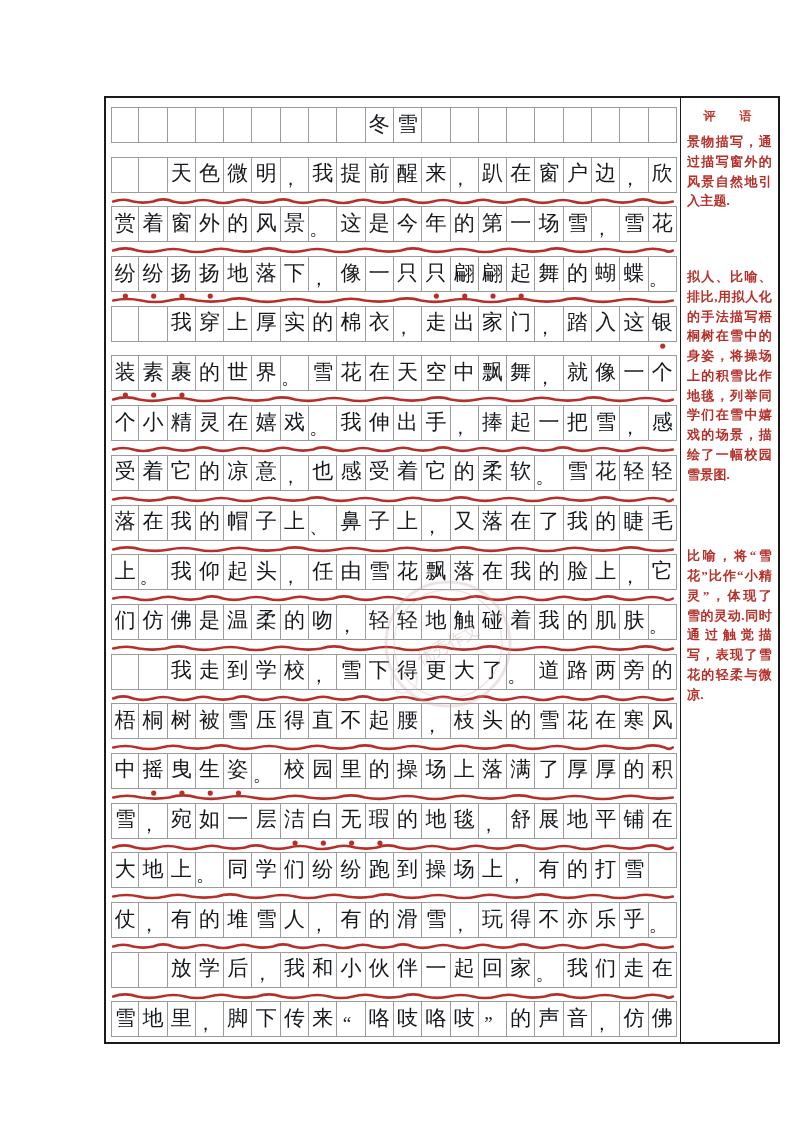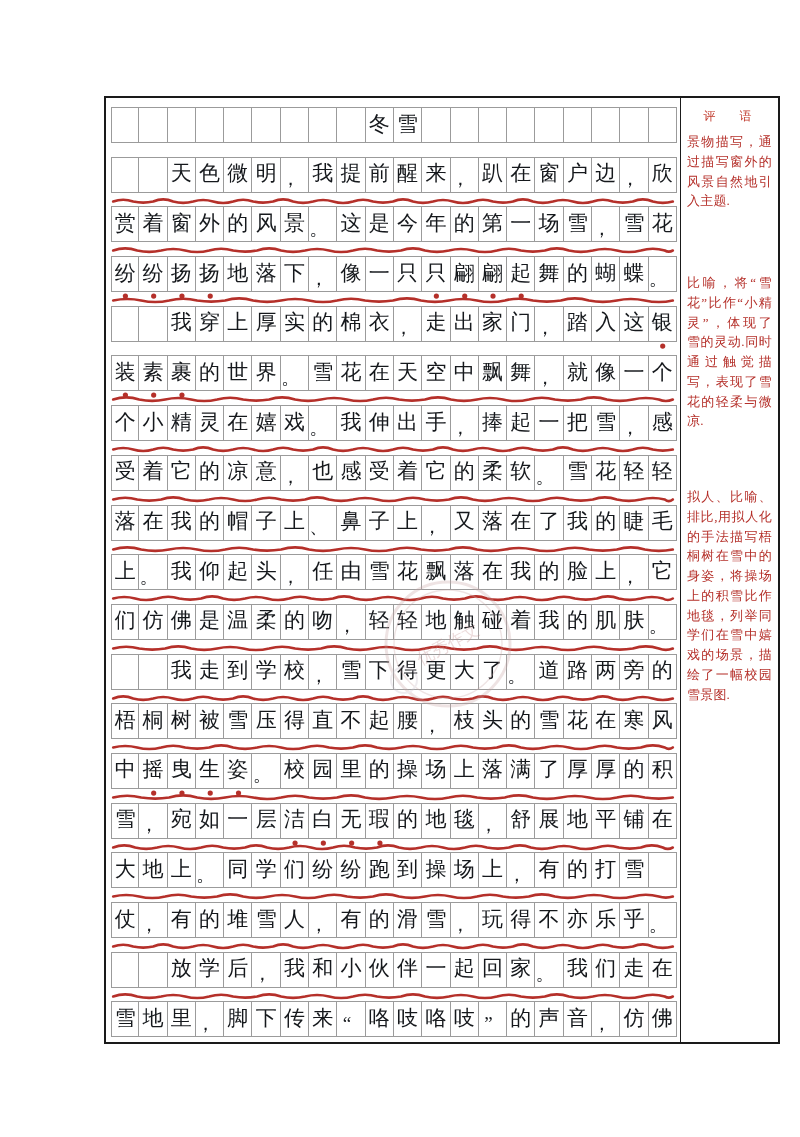--- a/index.html
+++ b/index.html
@@ -44,20 +44,21 @@
     overflow: hidden;
   }
 
   #comment-pane {
     position: relative;
     flex: 1;
     height: 100%;
     box-sizing: border-box;
     padding: 6px 4px 16px 6px;
     overflow: hidden;
+    font-weight: bold;
   }
 
   
   .grid-inner {
     position: absolute;
     left: 5px;
     top: 4px;
     width: 566px;
   }
 
@@ -1401,18 +1402,18 @@
         <circle cx="80" cy="80" r="62" fill="none" stroke="#c9a6a6" stroke-width="3"></circle>
         <circle cx="80" cy="80" r="54" fill="none" stroke="#c9a6a6" stroke-width="1.4"></circle>
         <circle cx="36" cy="116" r="13" fill="none" stroke="#c9c0cc" stroke-width="2"></circle>
         <text x="80" y="86" text-anchor="middle" font-size="17" fill="#c08a8a" font-family="'Liberation Serif', serif" transform="rotate(-28 80 80)">优秀作文</text>
       </svg>
     </div>
 
     <div id="comment-pane">
       <div class="cm-title">评　语</div>
       <div class="cm-block b1">景物描写，通过描写窗外的风景自然地引入主题.</div>
+      <div class="cm-block b3">拟人、比喻、排比,用拟人化的手法描写梧桐树在雪中的身姿，将操场上的积雪比作地毯，列举同学们在雪中嬉戏的场景，描绘了一幅校园雪景图.</div>
       <div class="cm-block b2">比喻，将“雪花”比作“小精灵”，体现了雪的灵动.同时通过触觉描写，表现了雪花的轻柔与微凉.</div>
-      <div class="cm-block b3">拟人、比喻、排比,用拟人化的手法描写梧桐树在雪中的身姿，将操场上的积雪比作地毯，列举同学们在雪中嬉戏的场景，描绘了一幅校园雪景图.</div>
     </div>
 
   </div>
 </div>
 
 </body></html>

